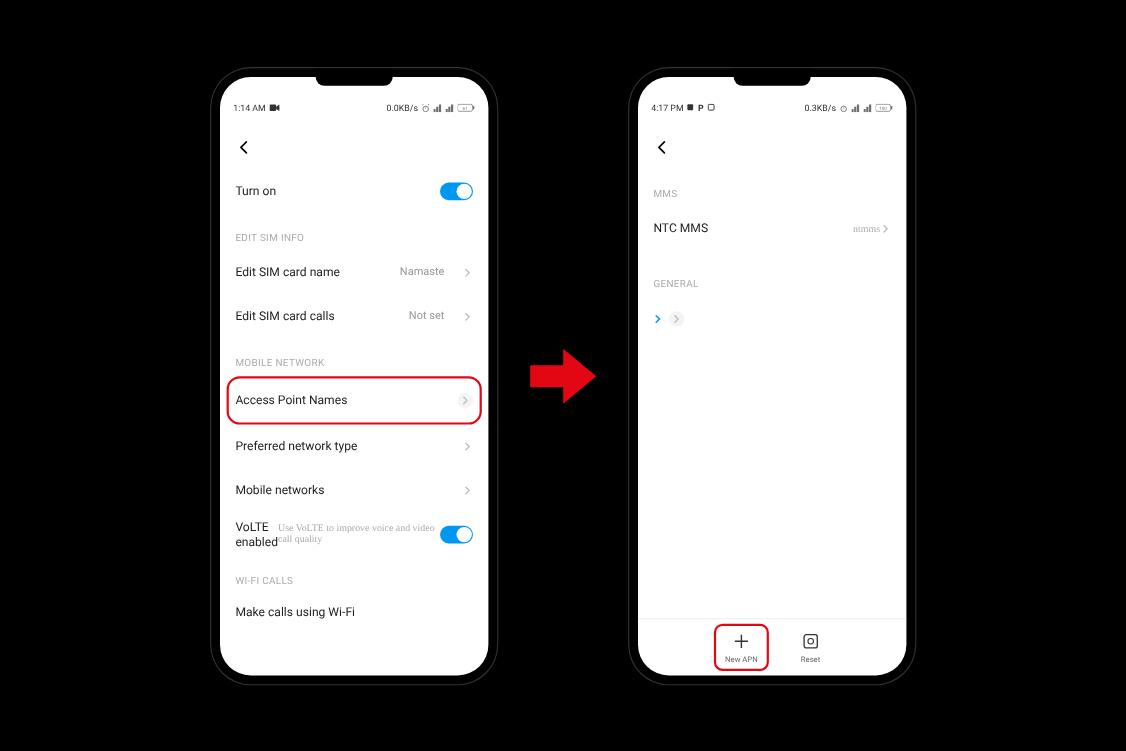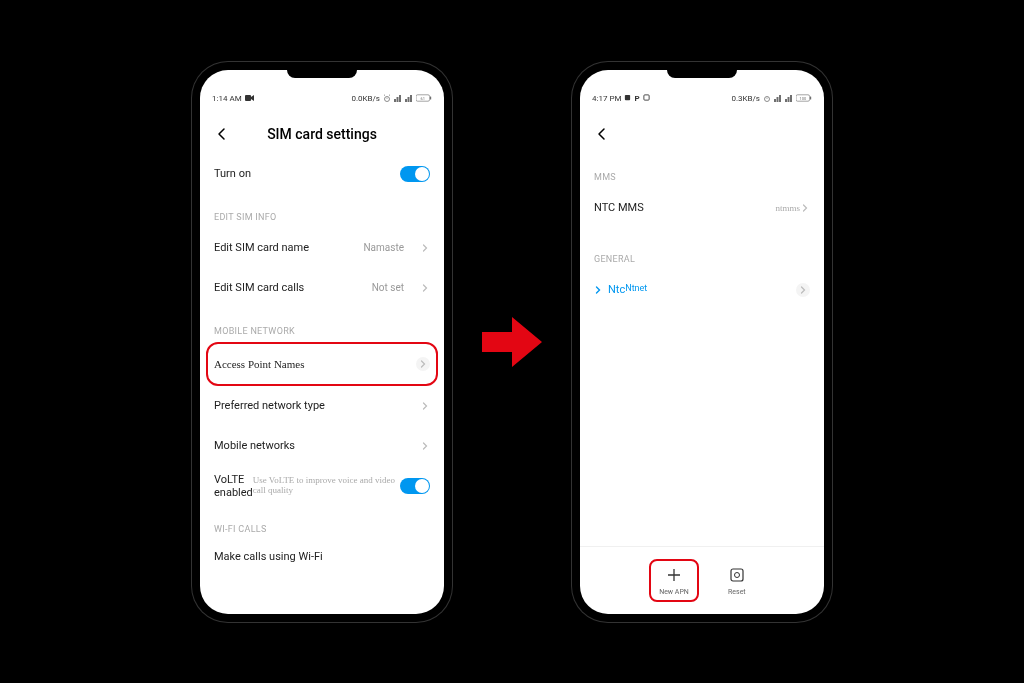--- a/index.html
+++ b/index.html
@@ -146,21 +146,20 @@
     width: 14px;
     height: 14px;
     background: #fff;
     border-radius: 50%;
   }
   .highlight {
     border: 2px solid #e30613;
     border-radius: 12px;
     margin: 0 -8px;
     padding: 0 6px;
-    font-family: Liberation Serif, serif;
   }
   .arrow-block {
     display: flex;
     align-items: center;
     justify-content: center;
   }
   .apn-blue {
     color: #0097f0;
     font-size: 11px;
   }
@@ -169,21 +168,21 @@
     font-size: 9px;
   }
   .apn-left-mark {
     color: #0097f0;
     font-size: 12px;
     margin-right: 6px;
     display: flex;
     align-items: center;
   }
   .bottombar {
-    height: 68px;
+    height: 52px;
     display: flex;
     justify-content: center;
     align-items: center;
     gap: 20px;
     flex-shrink: 0;
     border-top: 1px solid #f0f0f0;
   }
   .bottom-item {
     display: flex;
     flex-direction: column;
@@ -255,21 +254,20 @@
         </span>
       </div>
     </div>
 
     <div class="titlebar">
       <div class="back-icon">
         <svg width="14" height="14" viewBox="0 0 14 14">
             <path d="M9 2 L4 7 L9 12" fill="none" stroke="#000" stroke-width="1.5" stroke-linecap="round" stroke-linejoin="round"></path>
           </svg>
       </div>
-      <div class="title">SIM card settings</div>
     </div>
 
     <div class="content">
       <div class="row">
         <div class="label">Turn on</div>
         <div class="toggle"></div>
       </div>
 
       <div class="section-header">EDIT SIM INFO</div>
 
@@ -415,24 +413,20 @@
         </div>
       </div>
 
       <div class="section-header" style="padding-top:26px;">GENERAL</div>
       <div class="row">
         <div class="apn-left-mark">
           <svg width="8" height="8" viewBox="0 0 8 8">
               <path d="M2.5 1 L5.5 4 L2.5 7" fill="none" stroke="#0097f0" stroke-width="1.4" stroke-linecap="round"></path>
             </svg>
         </div>
-        <div class="col">
-          <div class="apn-blue">Ntc</div>
-          <div class="apn-sub-blue">Ntnet</div>
-        </div>
         <div class="chevron circle">
           <svg width="8" height="8" viewBox="0 0 8 8">
               <path d="M2.5 1 L5.5 4 L2.5 7" fill="none" stroke="#bbb" stroke-width="1.2" stroke-linecap="round"></path>
             </svg>
         </div>
       </div>
     </div>
 
     <div class="bottombar">
       <div class="bottom-item new-apn-highlight">

